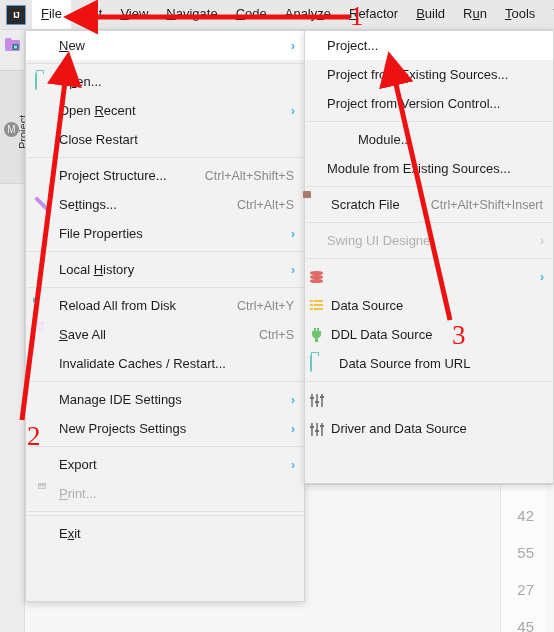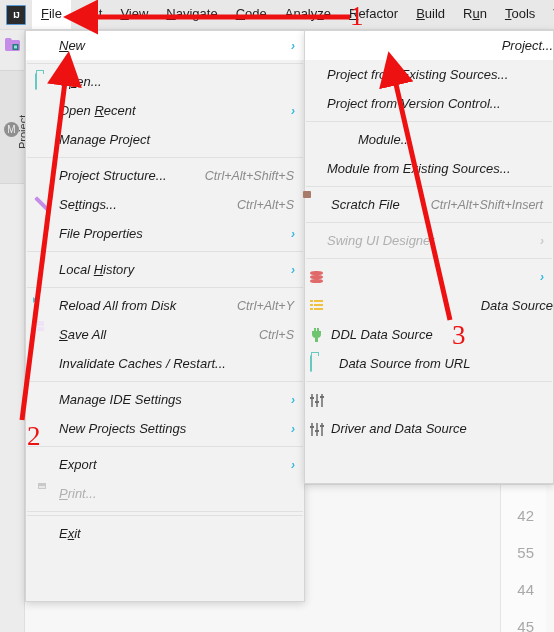--- a/index.html
+++ b/index.html
@@ -71,21 +71,20 @@
   #editor-hline{
     position:absolute;left:25px;top:484px;width:529px;height:1px;background:#e6e6e6;
   }
 
   
   .menu{
     position:absolute;background:#f2f2f2;
     border:1px solid #d4d4d4;
     box-shadow:0 2px 8px rgba(0,0,0,0.16);
     box-sizing:border-box;
-    font-style:italic;
   }
   #file-menu{left:25px;top:30px;width:280px;height:572px;}
   #new-submenu{left:304px;top:30px;width:250px;height:454px;}
 
   .mi{
     position:relative;height:29px;display:flex;align-items:center;
     box-sizing:border-box;padding-left:33px;font-size:13px;color:#1d1d1d;
     white-space:nowrap;
   }
   .mi.sel{background:#ffffff;}
@@ -258,21 +257,21 @@
   }
 </style>
 </head>
 <body>
 
 <div id="editor-bg"></div>
 <div id="editor-hline"></div>
 <div id="gutter">
   <div class="lineno" style="top:22px;">42</div>
   <div class="lineno" style="top:59px;">55</div>
-  <div class="lineno" style="top:96px;">44</div>
+  <div class="lineno" style="top:96px;">27</div>
   <div class="lineno" style="top:133px;">45</div>
 </div>
 
 <div id="leftstrip">
   <div id="proj-icon">
     <svg width="15" height="13" viewBox="0 0 15 13">
       <path d="M0 1.5 A1.5 1.5 0 0 1 1.5 0 H5.5 L7 2 H13.5 A1.5 1.5 0 0 1 15 3.5 V11.5 A1.5 1.5 0 0 1 13.5 13 H1.5 A1.5 1.5 0 0 1 0 11.5 Z" fill="#c58ce8"></path>
       <rect x="7.5" y="6" width="6" height="6" fill="#2b7a78"></rect>
       <rect x="9" y="7.5" width="3" height="3" fill="#8fe3de"></rect>
     </svg>
@@ -311,21 +310,21 @@
     <span class="ico"><span class="ic-folder" style="margin-top:4px;"></span></span>
     <span class="label">O<u>p</u>en...</span>
   </div>
 
   <div class="mi">
     <span class="label">Open <u>R</u>ecent</span>
     <span class="arrow">›</span>
   </div>
 
   <div class="mi">
-    <span class="label">Manage Project</span>
+    <span class="label">Close Restart</span>
   </div>
   <div class="sep"></div>
 
   <div class="mi">
     <span class="ico"><span class="ic-grid" style="margin-top:1px;"></span></span>
     <span class="label">Project Structure...</span>
     <span class="accel">Ctrl+Alt+Shift+S</span>
   </div>
 
   <div class="mi">
@@ -387,21 +386,21 @@
 
   <div class="sep"></div>
 
   <div class="mi">
     <span class="label">E<u>x</u>it</span>
   </div>
 </div>
 
 <div class="menu" id="new-submenu">
 
-  <div class="mi sel" style="padding-left:22px;justify-content:flex-end;">
+  <div class="mi sel" style="padding-left:22px;">
     <span class="label">Project...</span>
   </div>
 
   <div class="mi" style="padding-left:22px;">
     <span class="label">Project from Existing Sources...</span>
   </div>
 
   <div class="mi" style="padding-left:22px;">
     <span class="label">Project from Version Control...</span>
   </div>
@@ -430,21 +429,21 @@
   <div class="sep"></div>
 
   <div class="mi" style="padding-left:26px;">
     <span class="ico" style="left:5px;">
       <span class="ic-db" style="display:inline-block;margin-top:2px;"><span></span><span></span><span></span></span>
     </span>
     <span class="label"></span>
     <span class="arrow">›</span>
   </div>
 
-  <div class="mi" style="padding-left:26px;justify-content:flex-end;">
+  <div class="mi" style="padding-left:26px;">
     <span class="ico" style="left:5px;">
       <span class="ic-ddl" style="display:inline-block;margin-top:2px;"><i></i><i></i><i></i><b></b><b></b><b></b></span>
     </span>
     <span class="label">Data Source</span>
   </div>
 
   <div class="mi" style="padding-left:26px;">
     <span class="ico" style="left:6px;">
       <span class="ic-plug" style="display:inline-block;margin-top:1px;"><i></i></span>
     </span>

